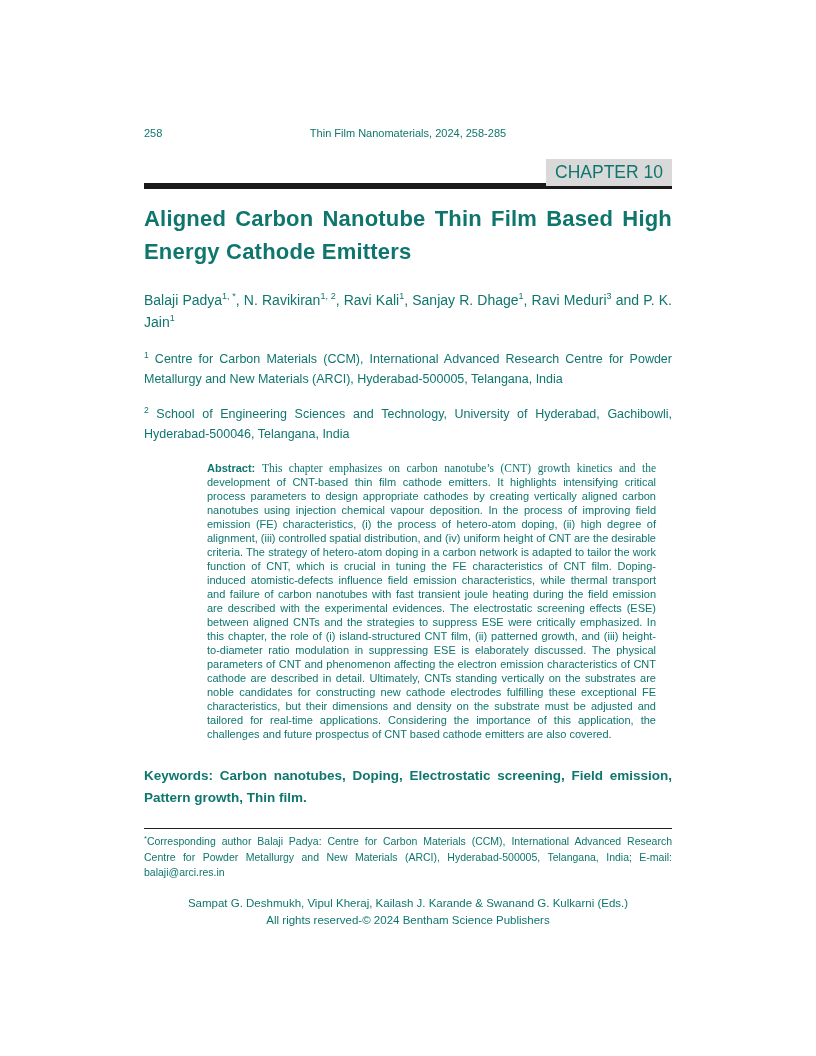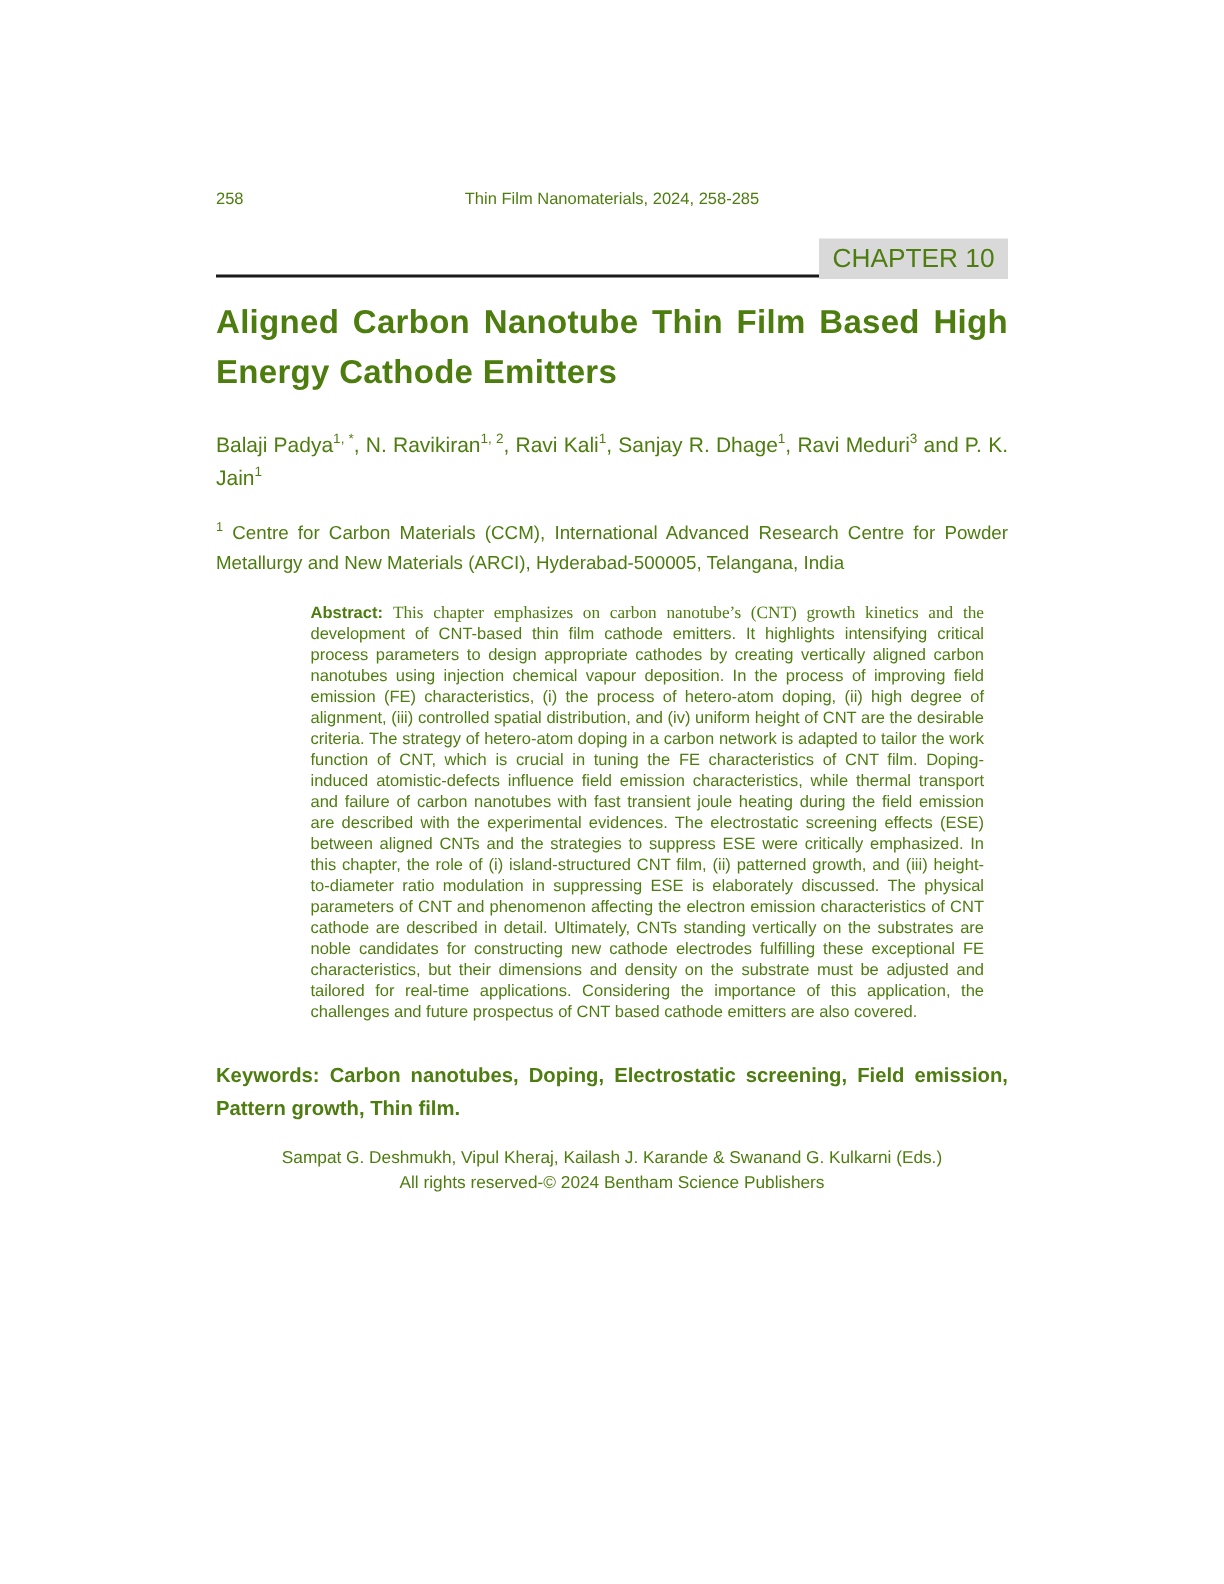--- a/index.html
+++ b/index.html
@@ -24,21 +24,21 @@
   }
   .running-head .pgnum {
     position: absolute;
     left: 0; top: 0;
   }
 
   
   .chapter-row {
     margin-top: 16px;
     text-align: right;
-    border-bottom: 2px solid #ec4899;
+    border-bottom: 6px solid #ec4899;
     height: 27px;
   }
   .chapter-badge {
     display: inline-block;
     background: #d9d9d9;
     font-size: 17.5px;
     line-height: 22px;
     padding: 2px 9px 3px 9px;
     position: relative;
     top: 3px;
@@ -110,42 +110,44 @@
     margin-top: 14px;
     text-align: center;
     font-size: 11.5px;
     line-height: 17px;
   }
   .imprint p { margin: 0; }
 </style>
 </head>
 <body>
 
-<div class="page" style="color: #4d7c0f;">
+<div class="page" style="color: #0f766e;">
 
   <div class="running-head">
     <span class="pgnum">258</span>
     <span class="journal">Thin Film Nanomaterials, 2024, 258-285</span>
   </div>
 
   <div class="chapter-row" style="border-bottom-color: rgb(26, 26, 26);">
     <span class="chapter-badge" style="background: rgb(217, 217, 217);">CHAPTER 10</span>
   </div>
 
   <h1 class="title">Aligned Carbon Nanotube Thin Film Based High Energy Cathode Emitters</h1>
 
   <p class="authors">Balaji Padya<sup>1, *</sup>, N. Ravikiran<sup>1, 2</sup>, Ravi Kali<sup>1</sup>, Sanjay R. Dhage<sup>1</sup>, Ravi Meduri<sup>3</sup> and P. K. Jain<sup>1</sup></p>
 
   <div>
       <p class="affiliation"><sup>1</sup> Centre for Carbon Materials (CCM), International Advanced Research Centre for Powder Metallurgy and New Materials (ARCI), Hyderabad-500005, Telangana, India</p>
+      <p class="affiliation"><sup>2</sup> School of Engineering Sciences and Technology, University of Hyderabad, Gachibowli, Hyderabad-500046, Telangana, India</p>
     </div>
 
   <p class="abstract"><span class="abs-label">Abstract:</span> <span class="abs-lead">This chapter emphasizes on carbon nanotube’s (CNT) growth kinetics and the</span> <span>development of CNT-based thin film cathode emitters. It highlights intensifying critical process parameters to design appropriate cathodes by creating vertically aligned carbon nanotubes using injection chemical vapour deposition. In the process of improving field emission (FE) characteristics, (i) the process of hetero-atom doping, (ii) high degree of alignment, (iii) controlled spatial distribution, and (iv) uniform height of CNT are the desirable criteria. The strategy of hetero-atom doping in a carbon network is adapted to tailor the work function of CNT, which is crucial in tuning the FE characteristics of CNT film. Doping-induced atomistic-defects influence field emission characteristics, while thermal transport and failure of carbon nanotubes with fast transient joule heating during the field emission are described with the experimental evidences. The electrostatic screening effects (ESE) between aligned CNTs and the strategies to suppress ESE were critically emphasized. In this chapter, the role of (i) island-structured CNT film, (ii) patterned growth, and (iii) height-to-diameter ratio modulation in suppressing ESE is elaborately discussed. The physical parameters of CNT and phenomenon affecting the electron emission characteristics of CNT cathode are described in detail. Ultimately, CNTs standing vertically on the substrates are noble candidates for constructing new cathode electrodes fulfilling these exceptional FE characteristics, but their dimensions and density on the substrate must be adjusted and tailored for real-time applications. Considering the importance of this application, the challenges and future prospectus of CNT based cathode emitters are also covered.</span></p>
 
   <p class="keywords"><span>Keywords:</span> <span>Carbon nanotubes, Doping, Electrostatic screening, Field emission, Pattern growth, Thin film.</span></p>
 
+  <div class="footnote"><sup>*</sup><span>Corresponding author Balaji Padya: Centre for Carbon Materials (CCM), International Advanced Research Centre for Powder Metallurgy and New Materials (ARCI), Hyderabad-500005, Telangana, India; E-mail: balaji@arci.res.in</span></div>
 
   <div class="imprint">
     <p>Sampat G. Deshmukh, Vipul Kheraj, Kailash J. Karande &amp; Swanand G. Kulkarni (Eds.)</p>
     <p>All rights reserved-© 2024 Bentham Science Publishers</p>
   </div>
 
 </div>
 
 </body></html>

